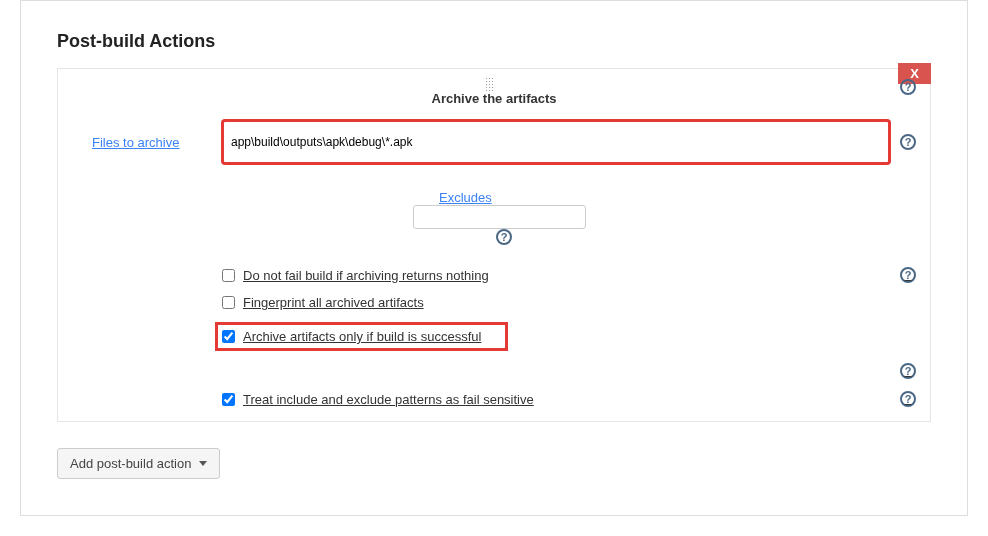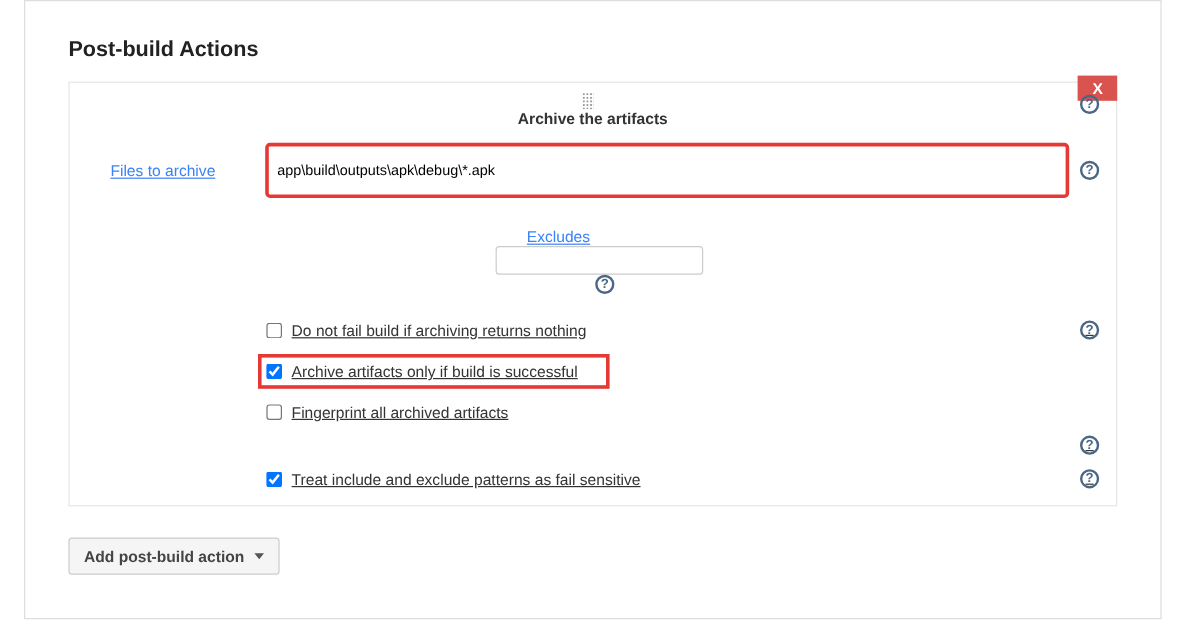--- a/index.html
+++ b/index.html
@@ -147,21 +147,21 @@
     .add-action-btn {
       background: #f5f5f5;
       border: 1px solid #ccc;
       border-radius: 3px;
       padding: 7px 12px;
       font-size: 13px;
       color: #444;
       cursor: pointer;
       display: inline-flex;
       align-items: center;
-      font-weight: bold;
+      font-weight: normal;
     }
     .chevron-down {
       display: inline-block;
       margin-left: 8px;
       width: 0;
       height: 0;
       border-left: 4px solid transparent;
       border-right: 4px solid transparent;
       border-top: 5px solid #555;
     }
@@ -239,32 +239,32 @@
         <label>
           <input type="checkbox" style="">
           <span>Do not fail build if archiving returns nothing</span>
         </label>
         <span class="help-icon help-right">?</span>
       </div>
     </div>
 
     <div class="checkbox-row">
       <div class="checkbox-row-wrap">
+        <label>
+          <input type="checkbox" style="">
+          <span>Fingerprint all archived artifacts</span>
+        </label>
+      </div>
+    </div>
+
+    <div class="checkbox-row">
+      <div class="checkbox-row-wrap">
         <label class="red-box-checkbox">
           <input type="checkbox" checked="" style="">
           <span>Archive artifacts only if build is successful</span>
-        </label>
-      </div>
-    </div>
-
-    <div class="checkbox-row">
-      <div class="checkbox-row-wrap">
-        <label>
-          <input type="checkbox" style="">
-          <span>Fingerprint all archived artifacts</span>
         </label>
       </div>
     </div>
 
     <div class="checkbox-row">
       <div class="checkbox-row-wrap">
         <span class="help-icon help-right">?</span>
       </div>
     </div>
 

